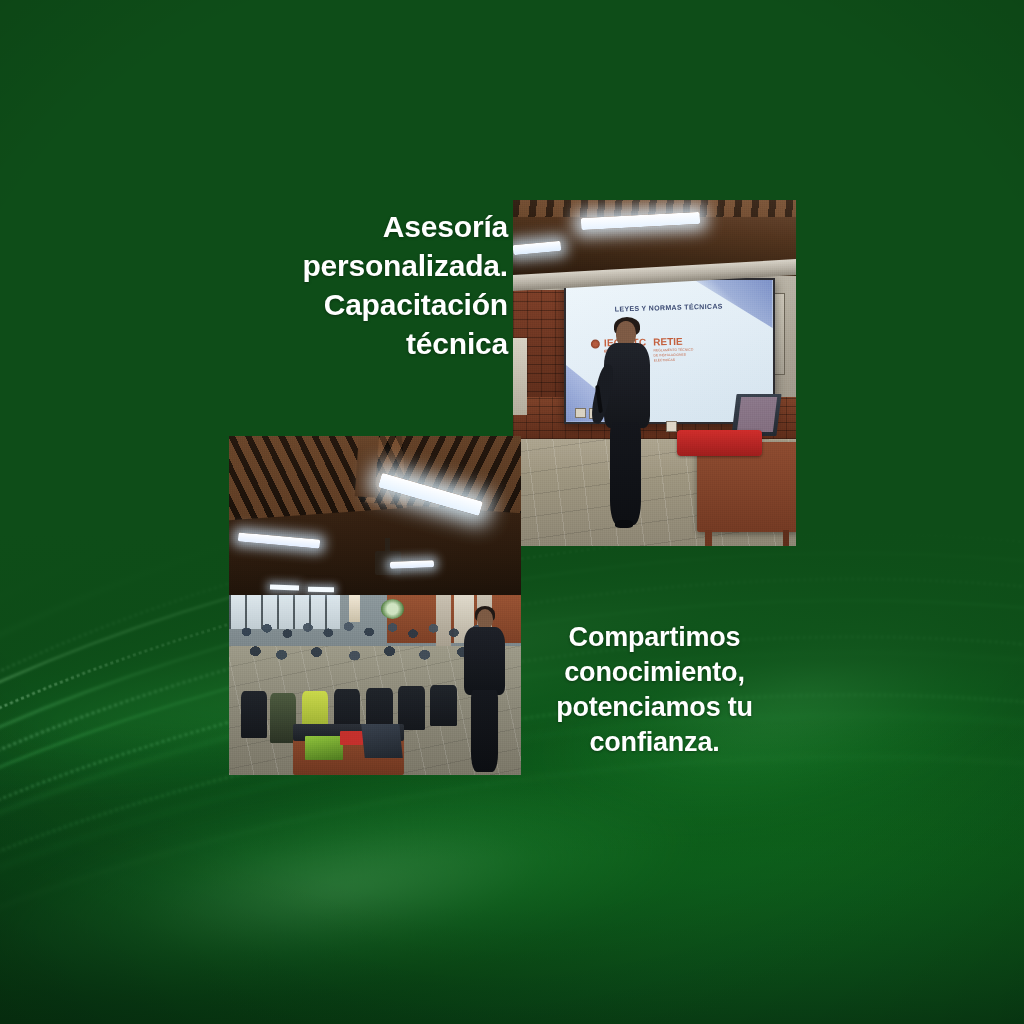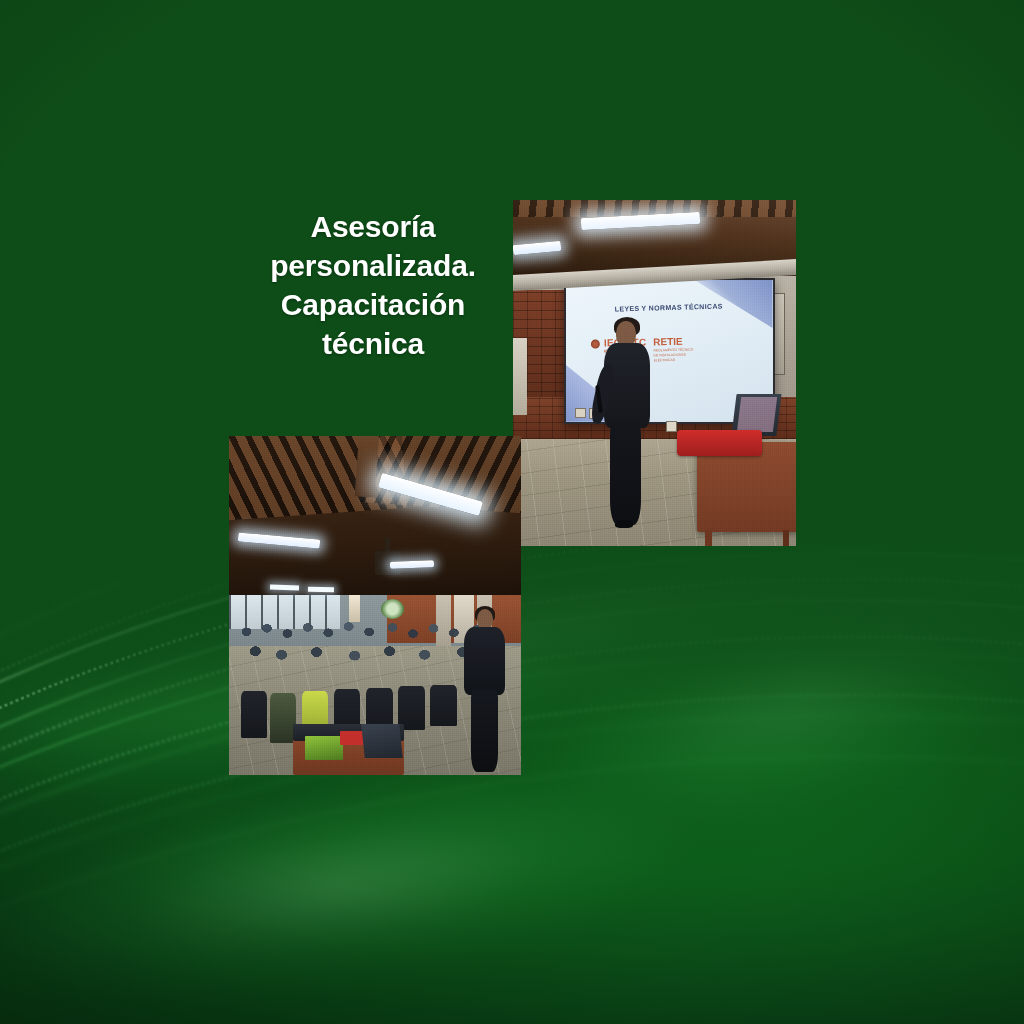--- a/index.html
+++ b/index.html
@@ -473,20 +473,21 @@
     font-weight:700;
     text-align:center;
     line-height:1.30;
     letter-spacing:-0.2px;
     text-shadow:0 1px 3px rgba(0,0,0,0.35);
     white-space:pre-line;
   }
   #caption-top{
     left:238px;top:207px;width:270px;
     font-size:30px;
+    text-align:right;
   }
   #caption-bottom{
     left:518px;top:620px;width:273px;
     font-size:27px;
   }
 </style>
 </head>
 <body>
 
 <div id="poster">
@@ -638,14 +639,18 @@
       <div class="b-redbox"></div>
       <div class="b-laptop2"></div>
     </div>
     <div class="ph-noise"></div>
   </div>
 
   <div class="caption" id="caption-top">Asesoría
 personalizada.
 Capacitación
 técnica</div>
+  <div class="caption" id="caption-bottom">Compartimos
+conocimiento,
+potenciamos tu
+confianza.</div>
 
 </div>
 
 </body></html>

